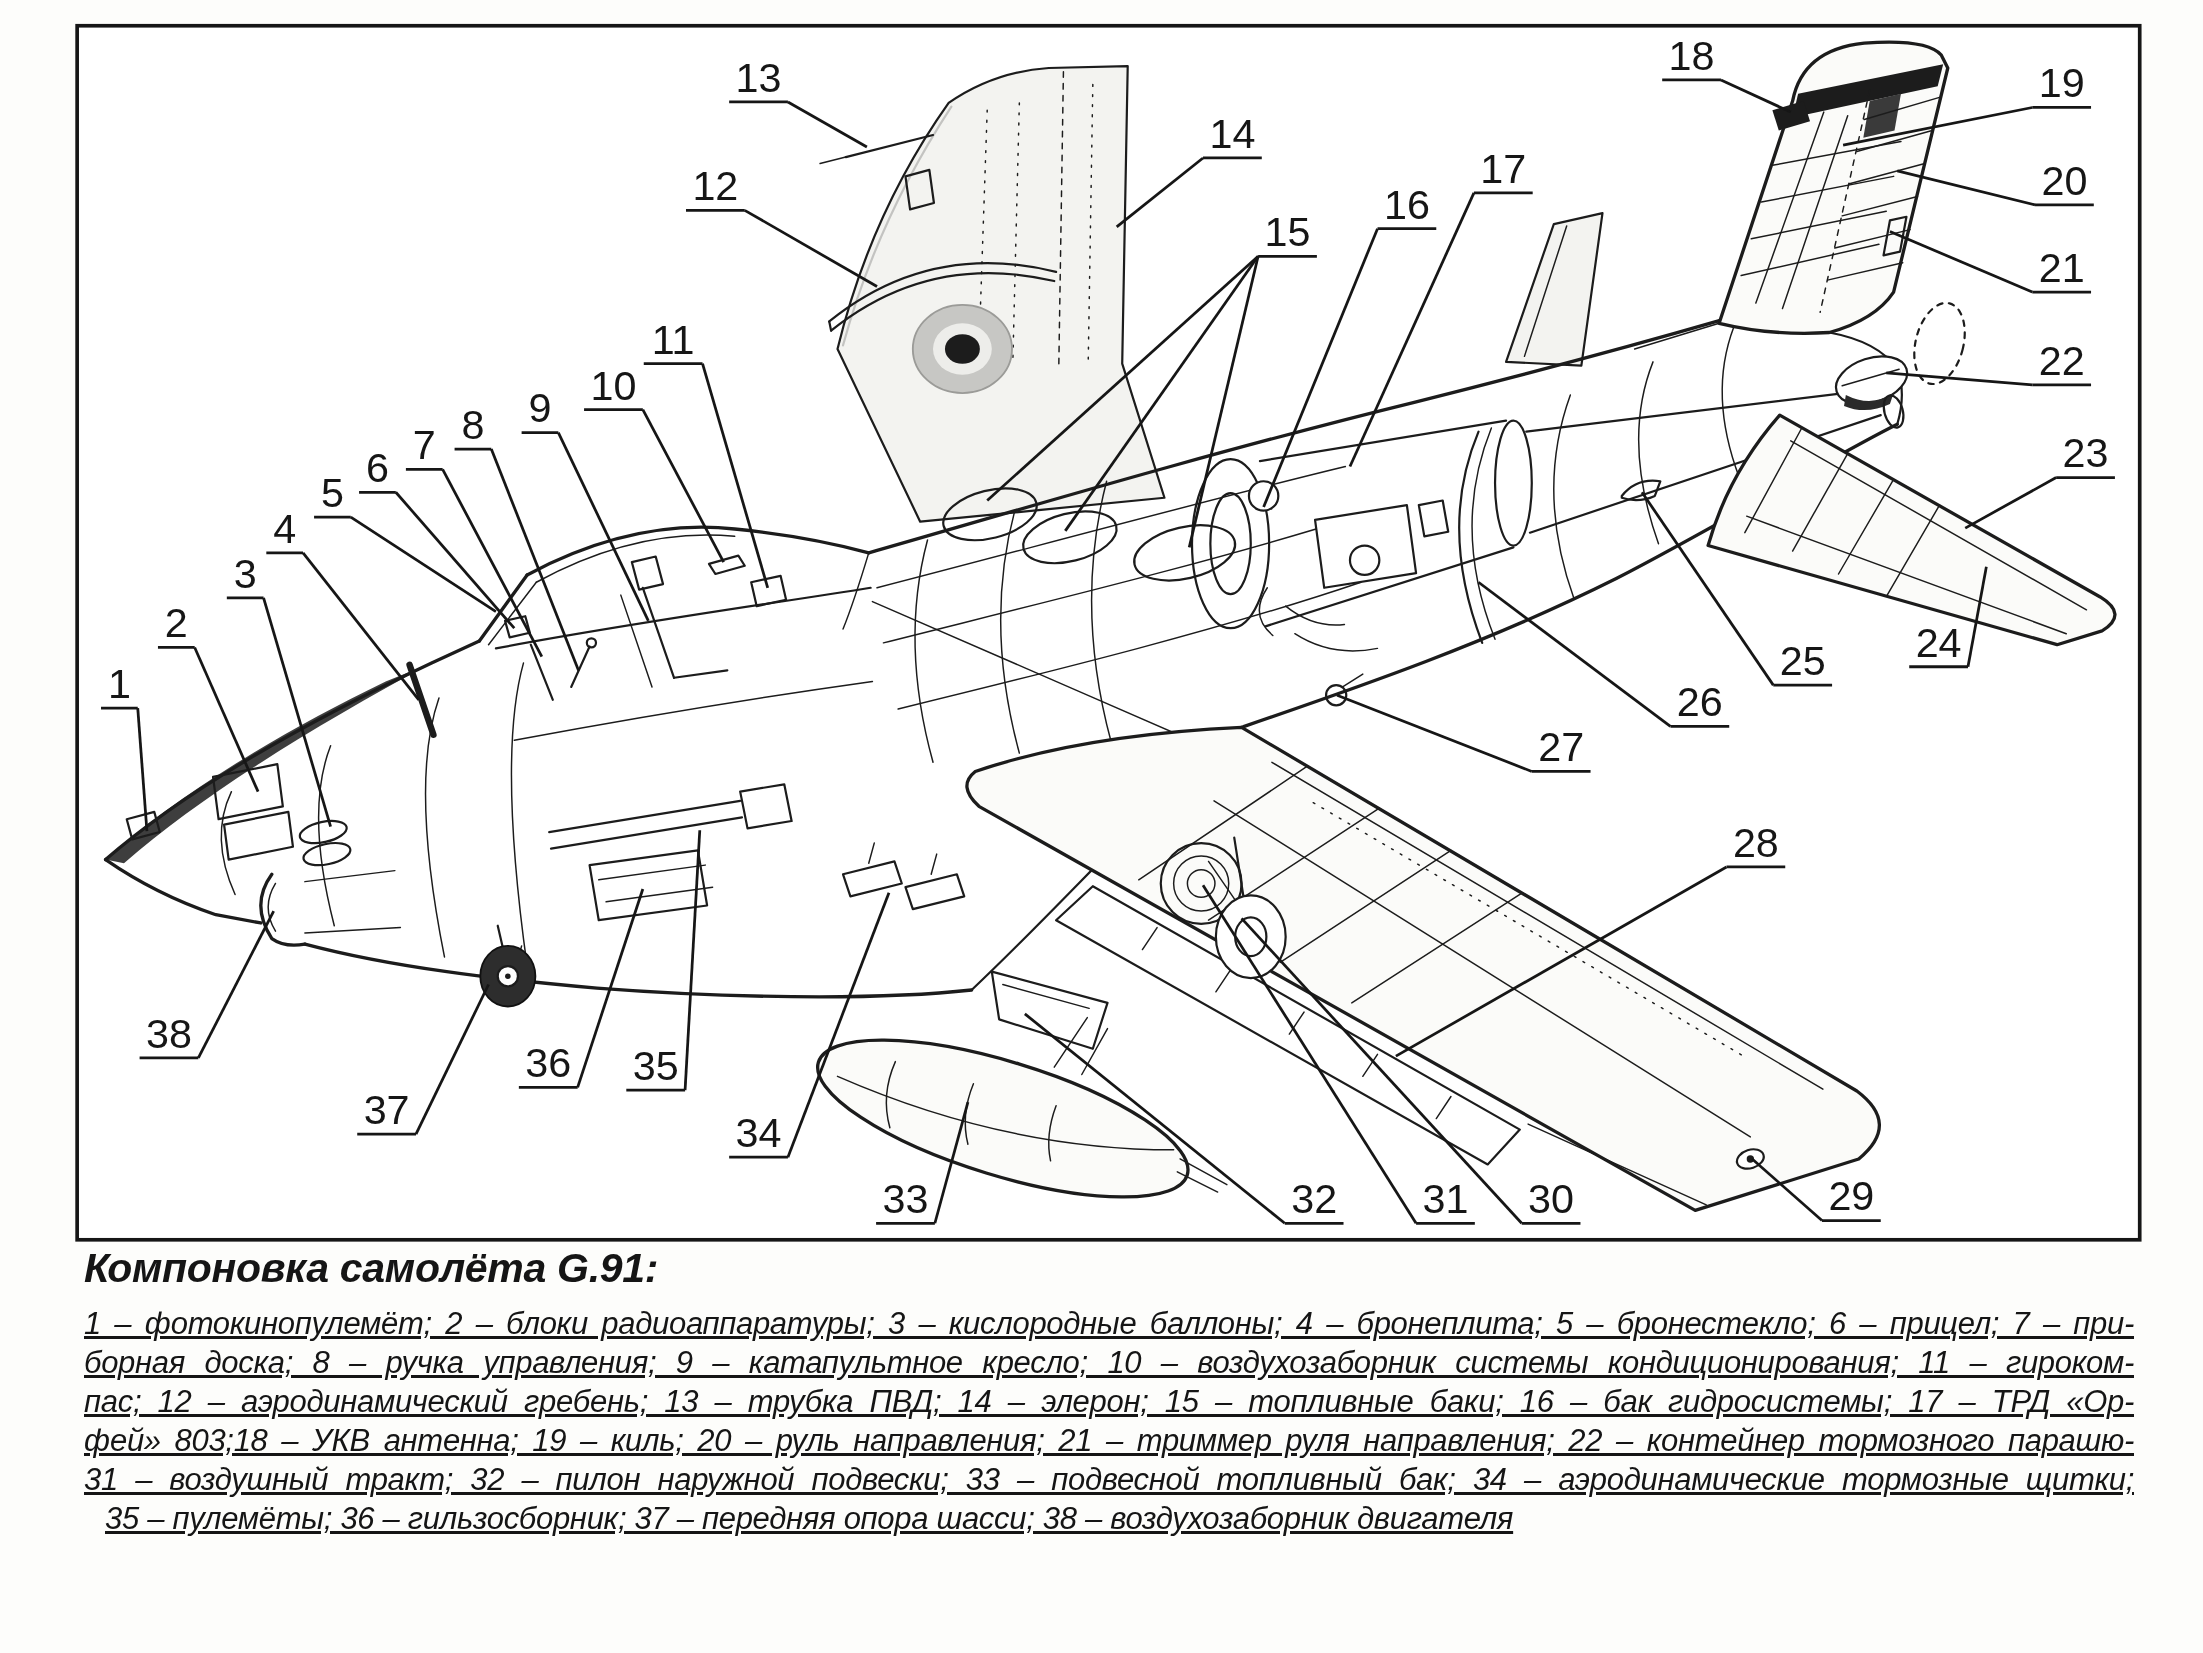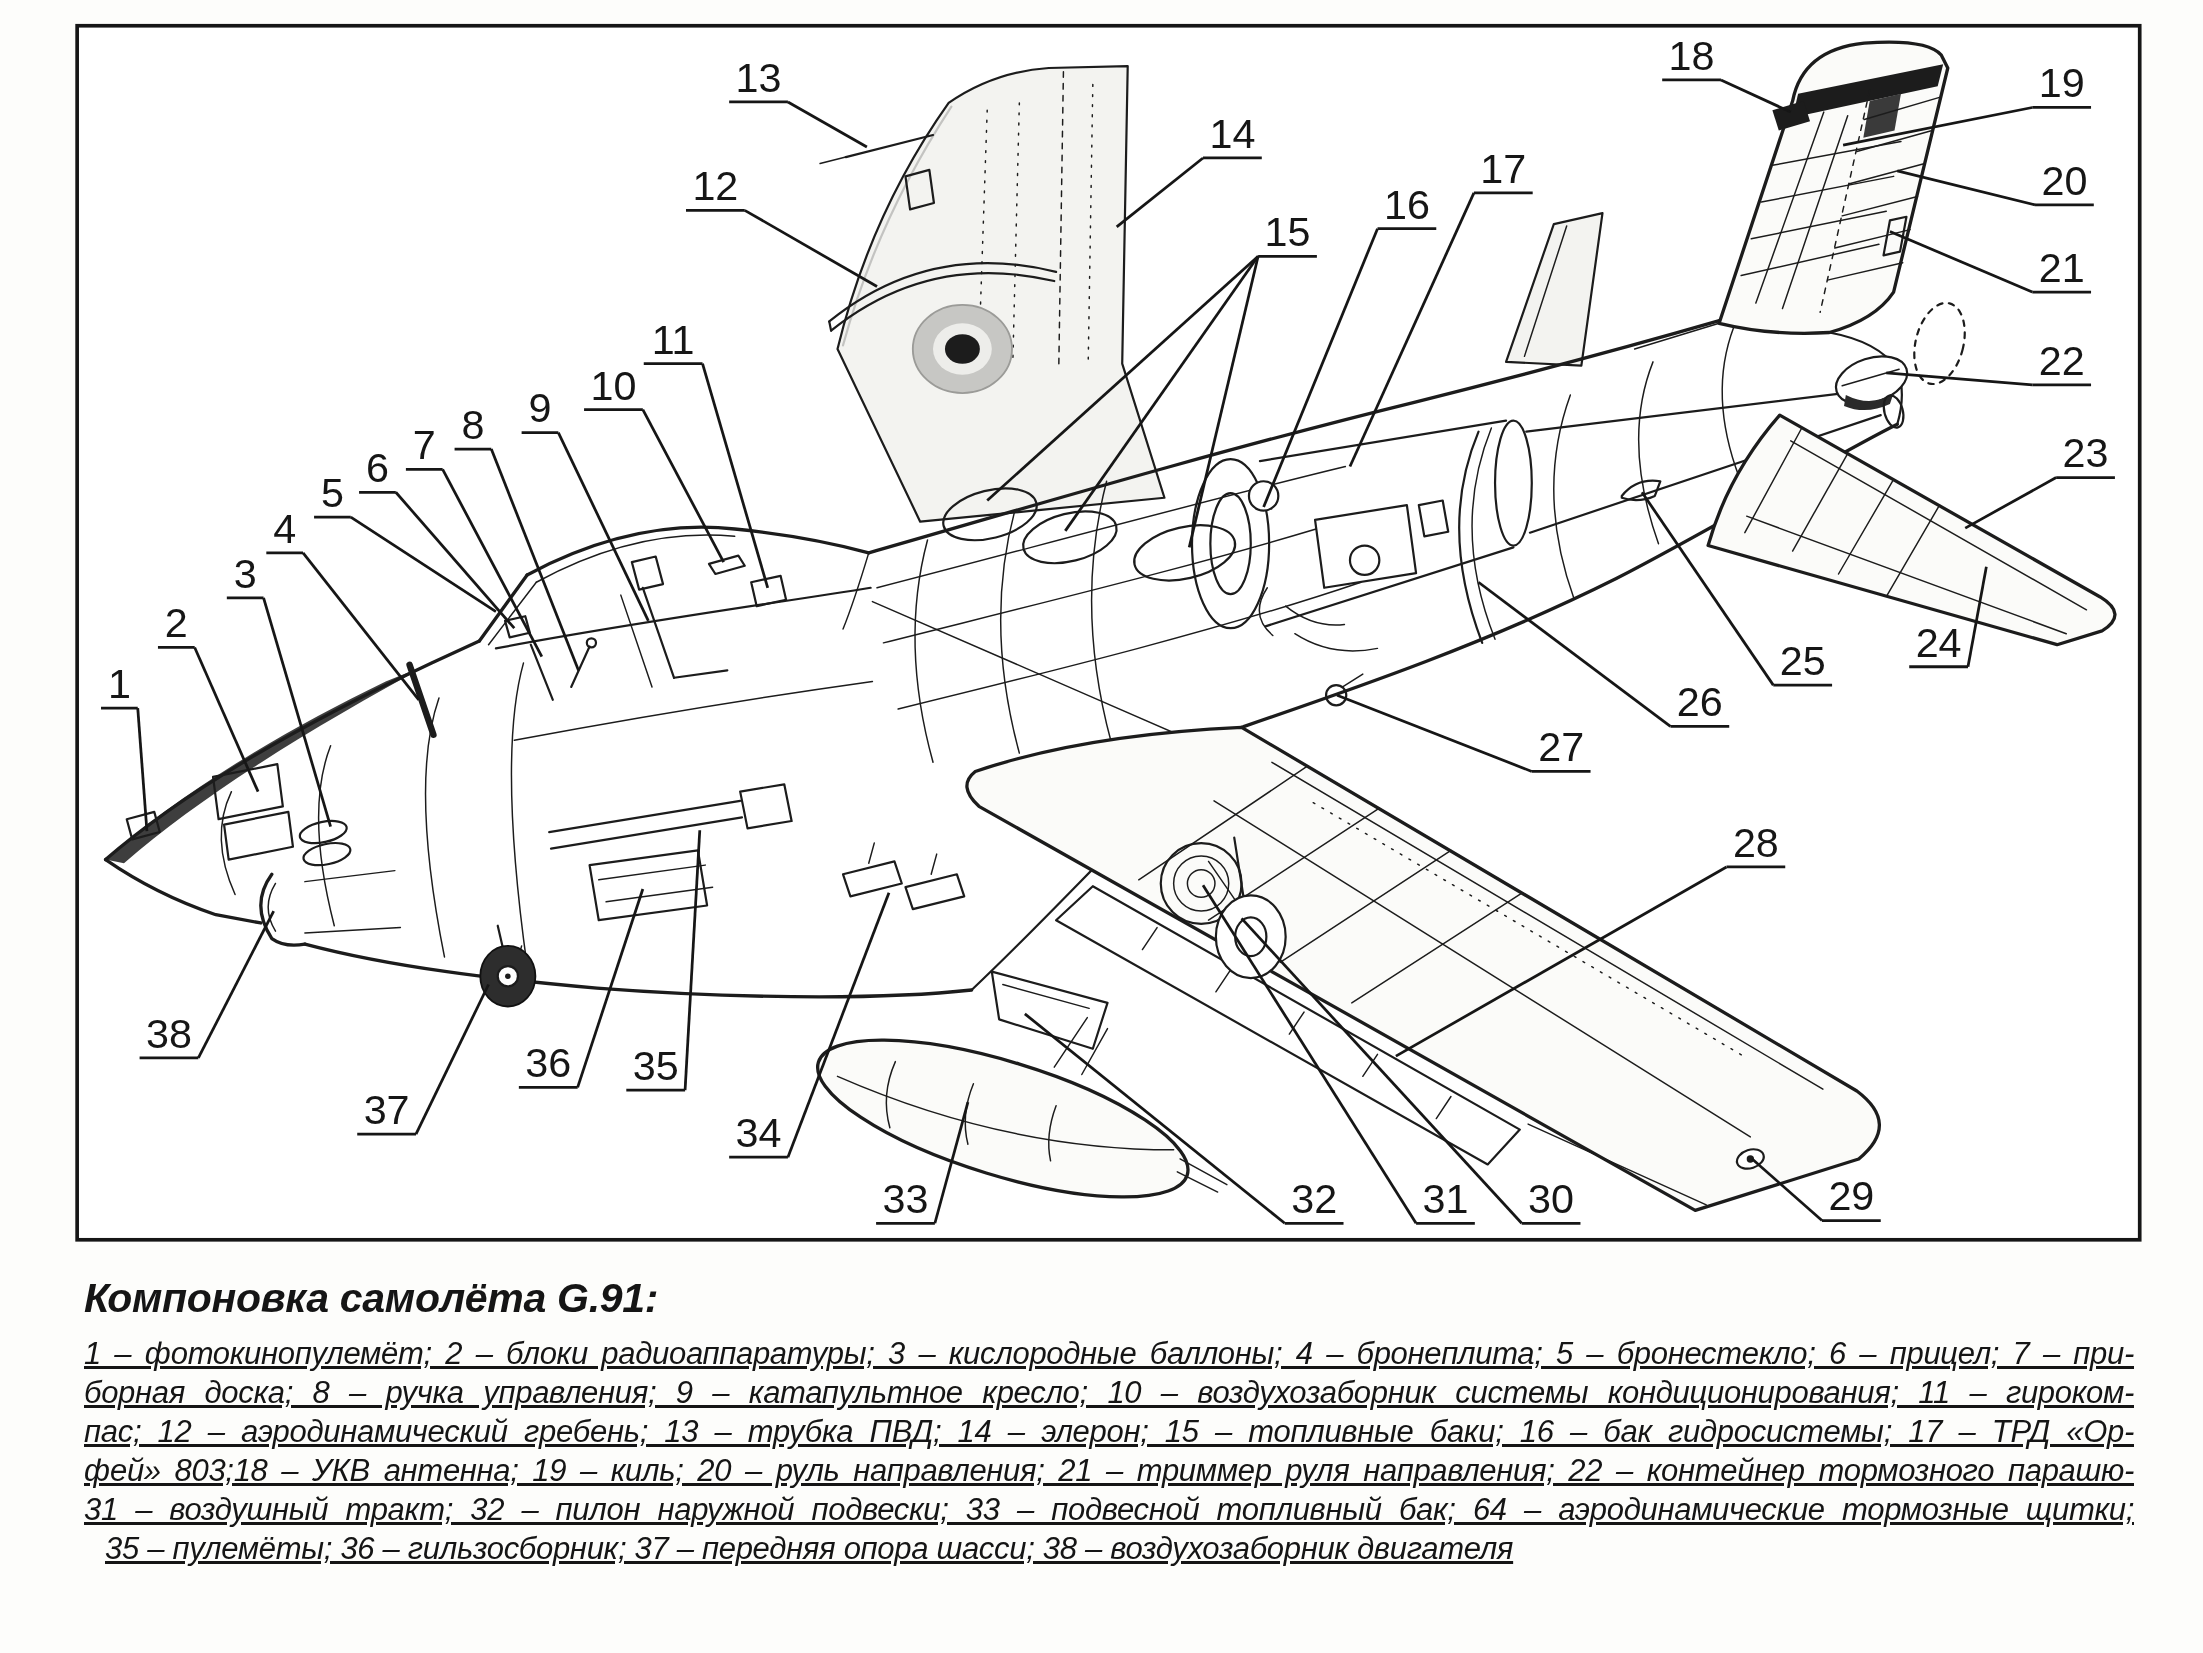--- a/index.html
+++ b/index.html
@@ -15,21 +15,21 @@
   .thin{stroke-width:1.6;}
   .heavy{stroke-width:7;}
   .dark{fill:#1c1c1c;stroke:none;}
   .white{fill:#ffffff;}
   .paper{fill:#fbfbf9;}
   .shade{fill:#f3f3f0;}
   .dot{stroke-dasharray:2 9;}
   .dash{stroke-dasharray:6 7;}
   .co-num{font:400 45px "Liberation Sans",sans-serif;fill:#161616;}
   #caption{
-    position:absolute;left:84px;top:1275px;width:2050px;color:#151515;
+    position:absolute;left:84px;top:1245px;width:2050px;color:#151515;
   }
   #caption-title{
     font-size:41px;font-weight:bold;font-style:italic;letter-spacing:-0.3px;
     margin:0 0 12px 0;
   }
   #legend-lines{
     font-size:31px;font-style:italic;line-height:39px;letter-spacing:-0.3px;
   }
   .legend-line{text-align:justify;text-align-last:justify;text-decoration:underline;}
   .legend-line:last-child{text-align-last:left;margin-left:21px;}
@@ -492,18 +492,18 @@
       </g>
 </svg>
 
 <div id="caption">
   <p id="caption-title">Компоновка самолёта G.91:</p>
   <div id="legend-lines">
         <div class="legend-line">1 – фотокинопулемёт; 2 – блоки радиоаппаратуры; 3 – кислородные баллоны; 4 – бронеплита; 5 – бронестекло; 6 – прицел; 7 –  при-</div>
         <div class="legend-line">борная доска; 8 – ручка управления; 9 – катапультное кресло; 10 – воздухозаборник системы кондиционирования; 11 –  гироком-</div>
         <div class="legend-line">пас; 12 –  аэродинамический гребень; 13 – трубка ПВД; 14 – элерон; 15 – топливные баки; 16 – бак гидросистемы; 17 – ТРД «Ор-</div>
         <div class="legend-line">фей»  803;18 – УКВ антенна; 19 – киль; 20 – руль направления; 21 – триммер руля направления; 22 – контейнер тормозного парашю-</div>
-        <div class="legend-line">31 –  воздушный тракт; 32 – пилон наружной подвески; 33 – подвесной топливный бак; 64 – аэродинамические тормозные щитки;</div>
+        <div class="legend-line">31 –  воздушный тракт; 32 – пилон наружной подвески; 33 – подвесной топливный бак; 34 – аэродинамические тормозные щитки;</div>
         <div class="legend-line">35 – пулемёты; 36 – гильзосборник; 37 – передняя опора шасси; 38 – воздухозаборник двигателя</div>
       </div>
 </div>
 </div>
 
 
 </body></html>

